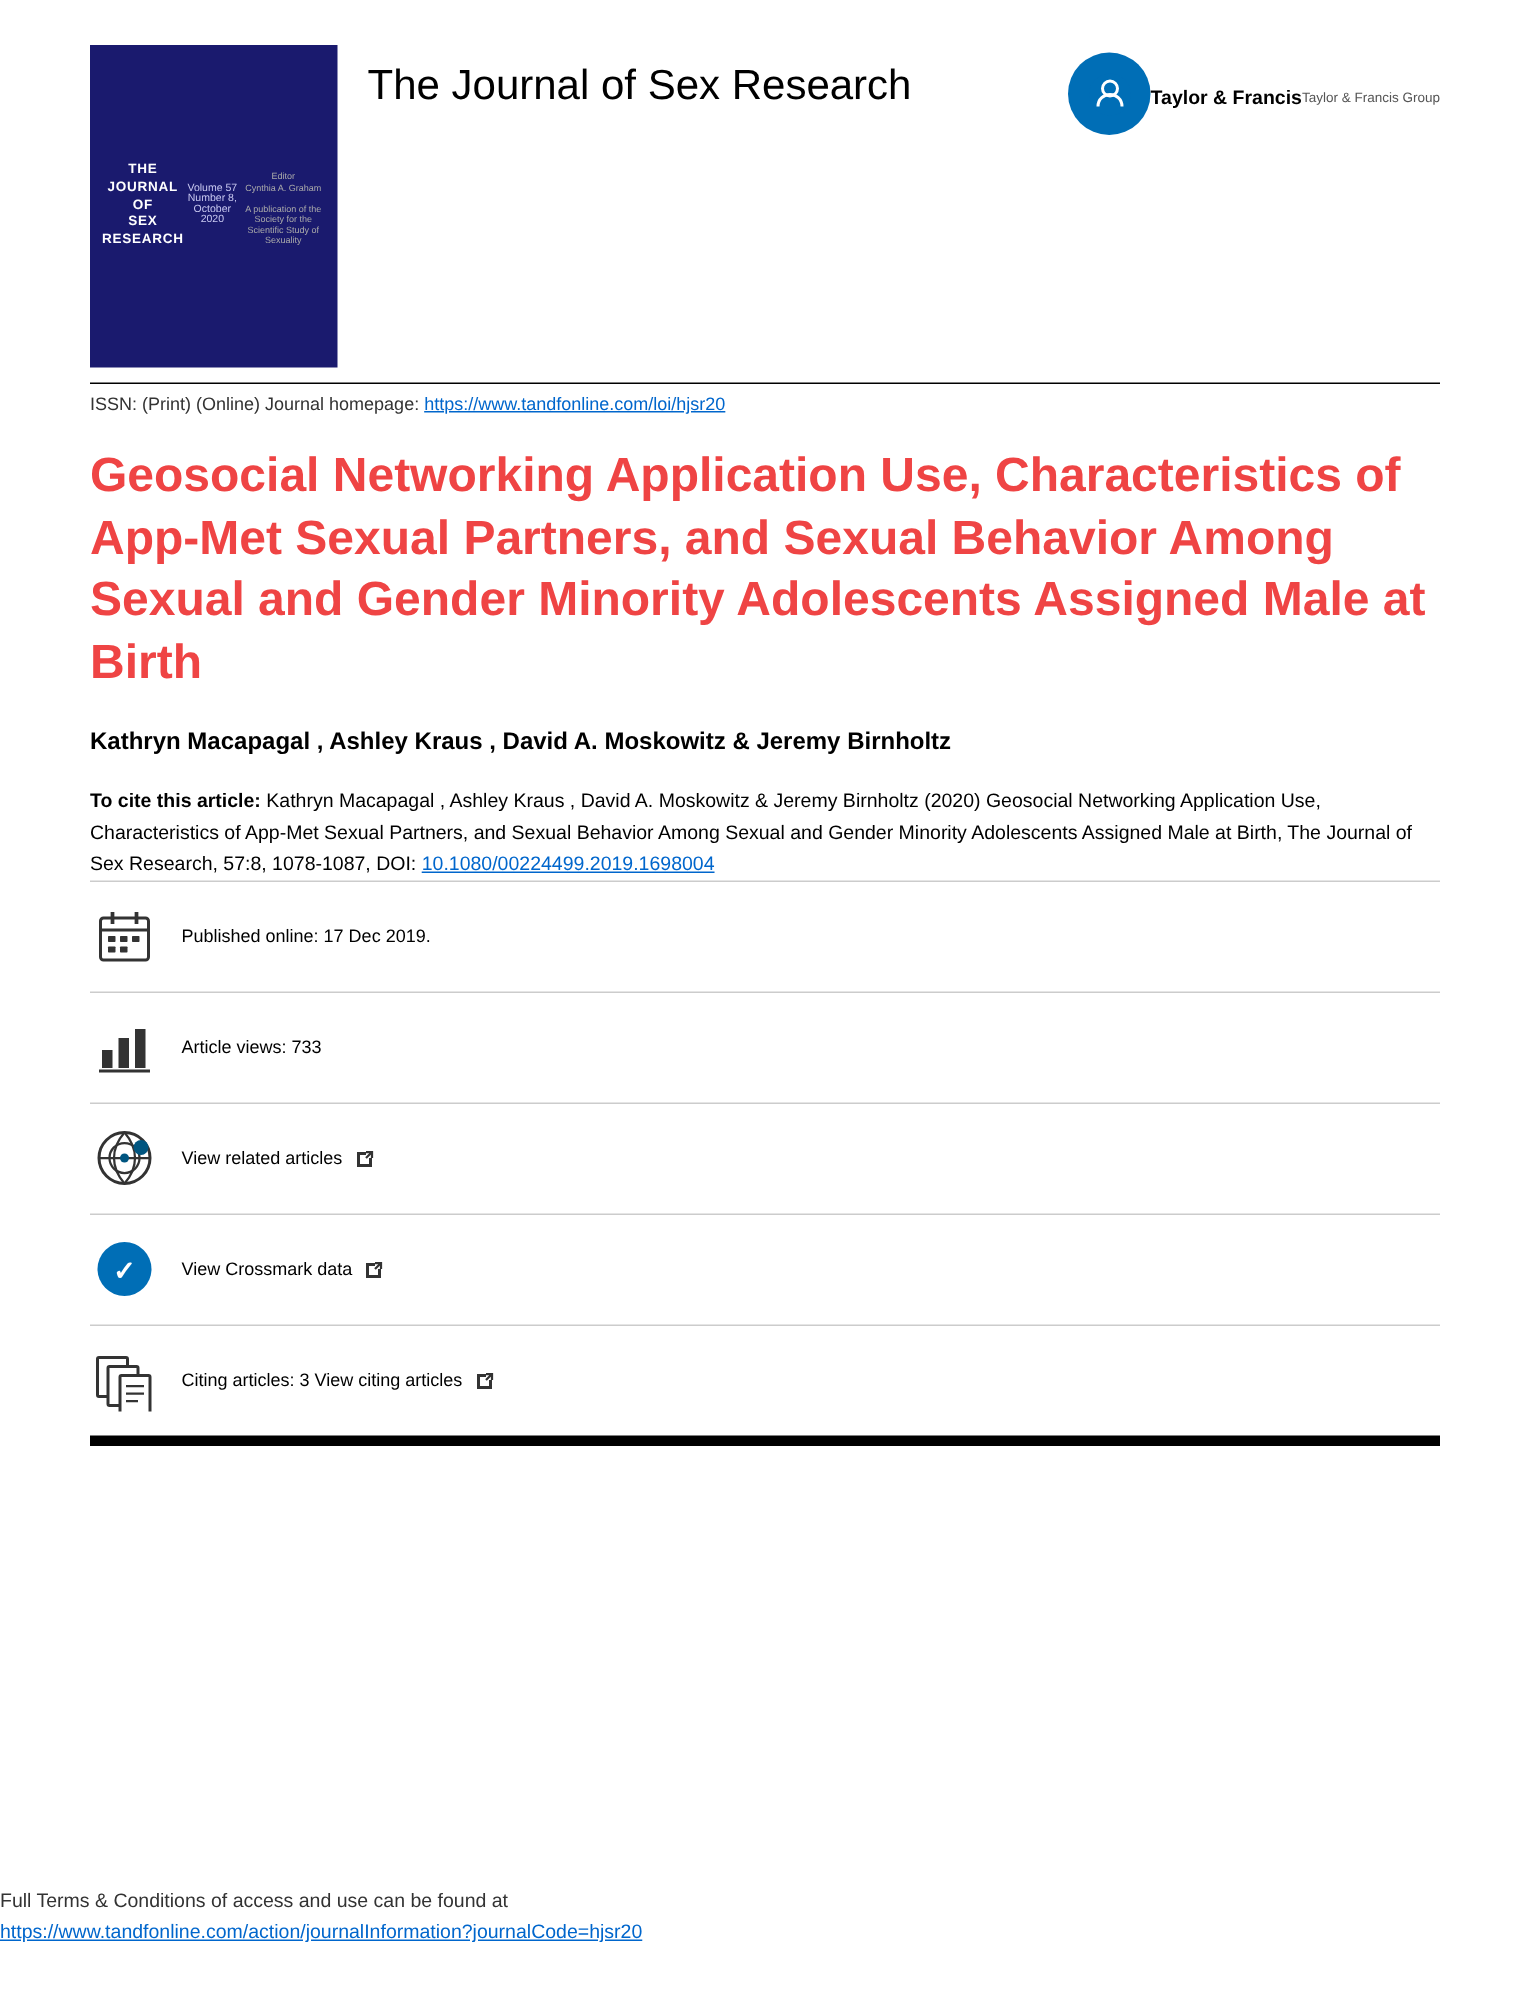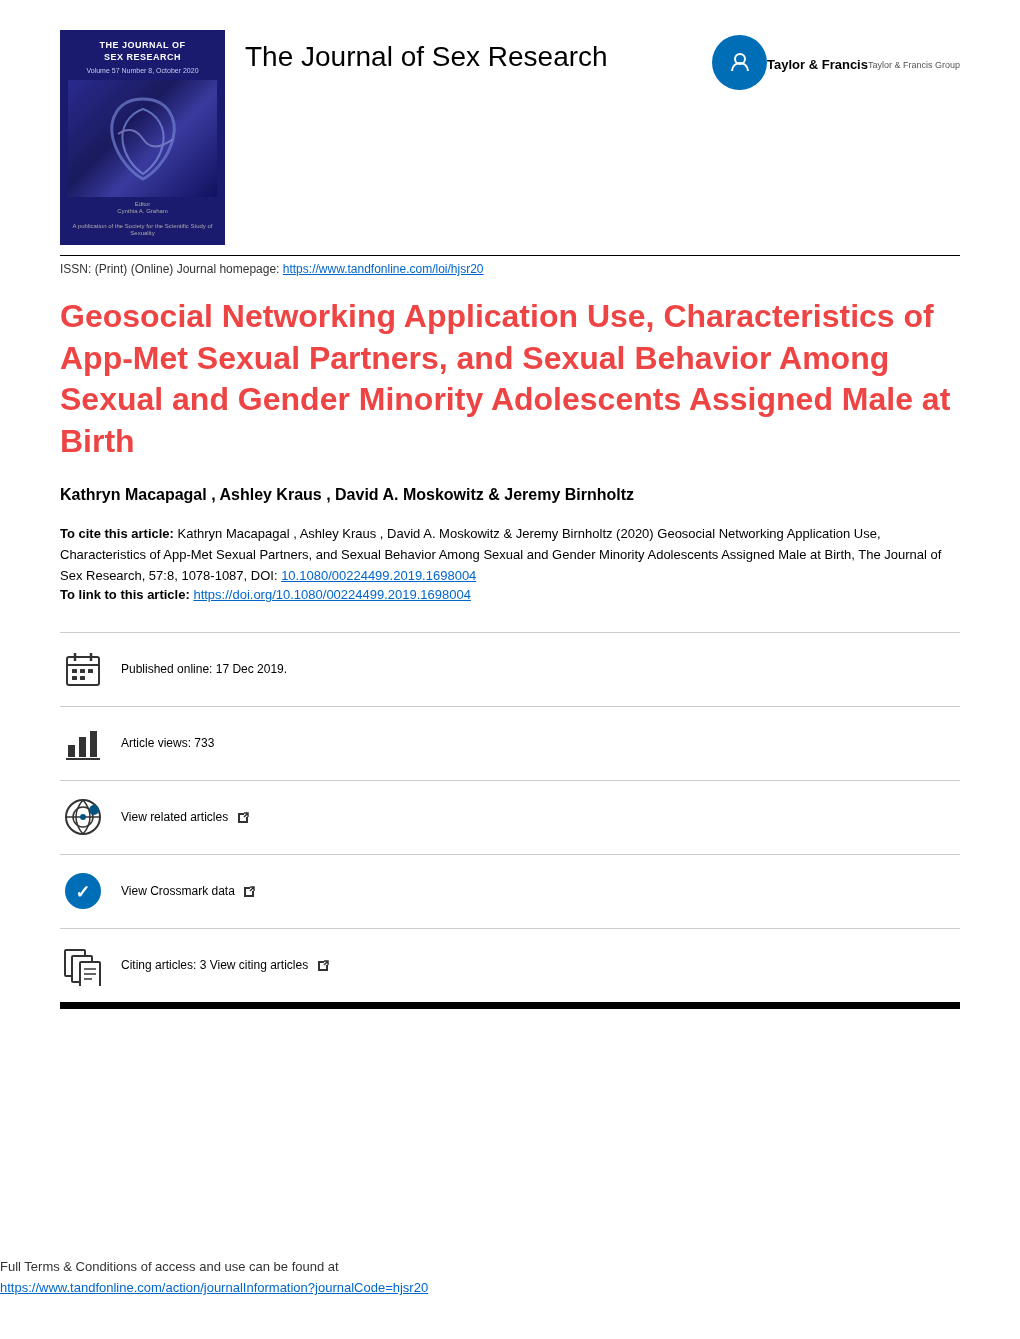--- a/index.html
+++ b/index.html
@@ -29,21 +29,21 @@
       display: flex;
       align-items: flex-start;
       gap: 20px;
     }
     .journal-cover {
       width: 165px;
       height: 215px;
       background: #1a1a6e;
       position: relative;
       display: flex;
-      flex-direction: column;
+      flex-direction: row;
       align-items: center;
       justify-content: flex-start;
       padding: 10px 8px 8px 8px;
       flex-shrink: 0;
     }
     .journal-cover-title {
       color: #fff;
       font-size: 9px;
       font-weight: bold;
       text-align: center;
@@ -277,24 +277,20 @@
   <div class="article-title">Geosocial Networking Application Use, Characteristics of App-Met Sexual Partners, and Sexual Behavior Among Sexual and Gender Minority Adolescents Assigned Male at Birth</div>
 
   <div class="authors">Kathryn Macapagal , Ashley Kraus , David A. Moskowitz &amp; Jeremy Birnholtz</div>
 
   <div class="citation-block">
     <strong>To cite this article:</strong>
     <span>Kathryn Macapagal , Ashley Kraus , David A. Moskowitz &amp; Jeremy Birnholtz (2020) Geosocial Networking Application Use, Characteristics of App-Met Sexual Partners, and Sexual Behavior Among Sexual and Gender Minority Adolescents Assigned Male at Birth, The Journal of Sex Research, 57:8, 1078-1087, DOI:</span>
     <a href="#">10.1080/00224499.2019.1698004</a>
   </div>
 
-  <div class="link-line">
-    <strong>To link to this article:</strong>
-    <a href="#">https://doi.org/10.1080/00224499.2019.1698004</a>
-  </div>
 
   <ul class="action-list">
 
     <li class="action-item">
       <div class="action-icon">
         <svg width="40" height="40" viewBox="0 0 40 40" xmlns="http://www.w3.org/2000/svg">
           <rect x="4" y="8" width="32" height="28" rx="2" fill="none" stroke="#333" stroke-width="2"></rect>
           <line x1="4" y1="16" x2="36" y2="16" stroke="#333" stroke-width="2"></line>
           <line x1="12" y1="4" x2="12" y2="12" stroke="#333" stroke-width="2.5"></line>
           <line x1="28" y1="4" x2="28" y2="12" stroke="#333" stroke-width="2.5"></line>

